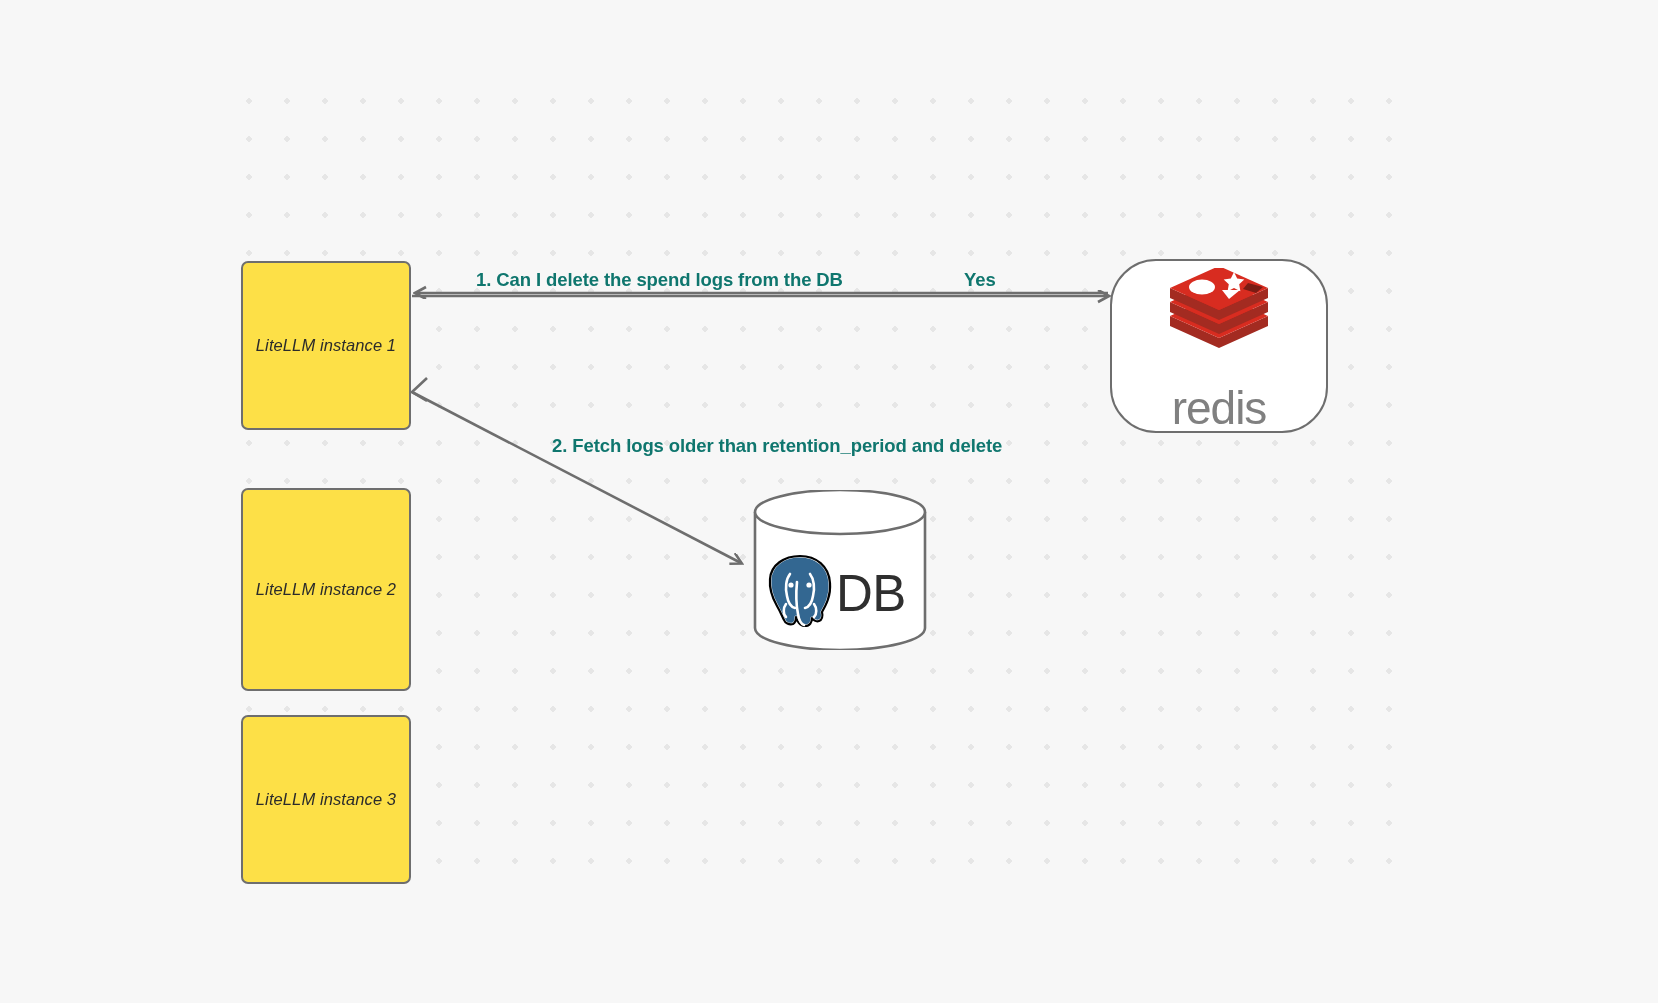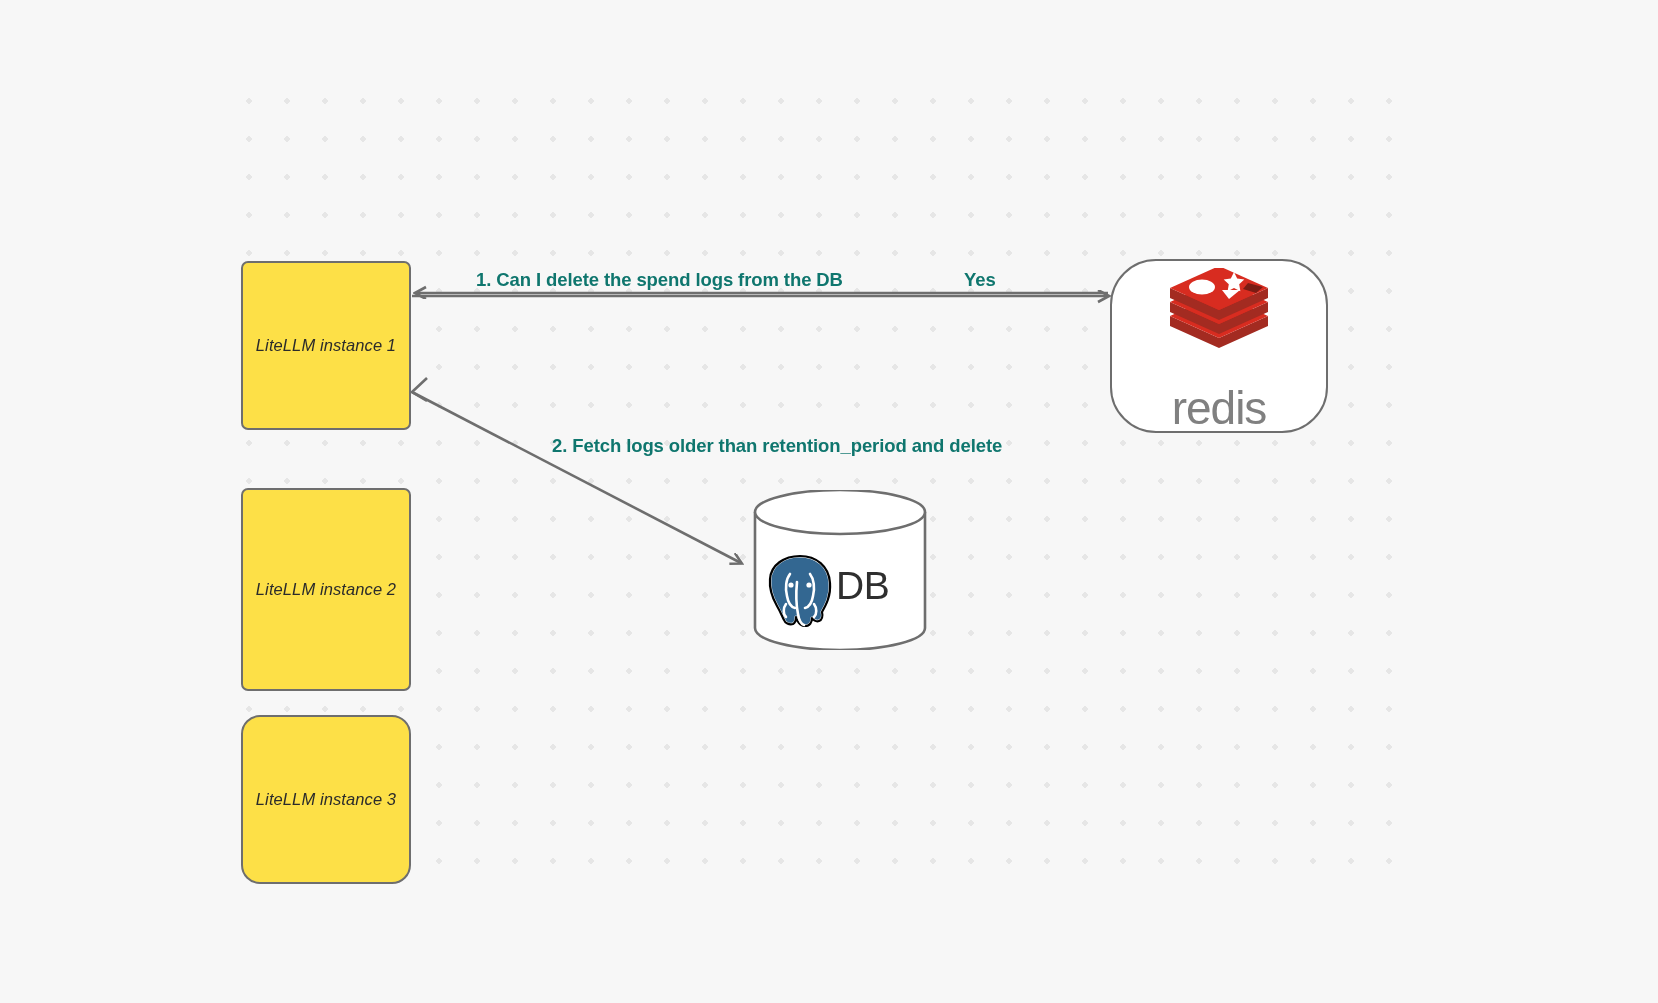--- a/index.html
+++ b/index.html
@@ -71,21 +71,21 @@
     width: 1658px;
     height: 1003px;
     overflow: visible;
     pointer-events: none;
   }
   .db-node {
     position: absolute;
   }
   .db-inner-label {
     position: absolute;
-    font-size: 39px;
+    font-size: 51px;
     color: #2f2f2f;
     font-family: "Liberation Sans", sans-serif;
     letter-spacing: -0.5px;
   }
   .redis-word {
     font-size: 46px;
     color: #808080;
     font-family: "Liberation Sans", sans-serif;
     letter-spacing: -1px;
     line-height: 1;
@@ -127,21 +127,21 @@
   </svg>
 
   <div class="node-box" style="left:241px; top:261px; width:170px; height:169px;">
     <span class="node-label">LiteLLM instance 1</span>
   </div>
 
   <div class="node-box" style="left:241px; top:488px; width:170px; height:203px;">
     <span class="node-label">LiteLLM instance 2</span>
   </div>
 
-  <div class="node-box" style="left:241px; top:715px; width:170px; height:169px;border-radius:19px;">
+  <div class="node-box" style="left:241px; top:715px; width:170px; height:169px;">
     <span class="node-label">LiteLLM instance 3</span>
   </div>
 
   <div class="redis-node" style="left:1110px; top:259px; width:218px; height:174px;gap:31px;">
     <span style="display:block;width:110px;height:82px;margin-top:6px;">
       <svg width="110" height="82" viewBox="0 0 110 82">
 
         <g>
           <path d="M6,58 L55,80 L104,58 L104,48 L55,70 L6,48 Z" fill="#a32b21"></path>
           <path d="M6,48 L55,70 L104,48 L55,26 Z" fill="#d82c20"></path>

